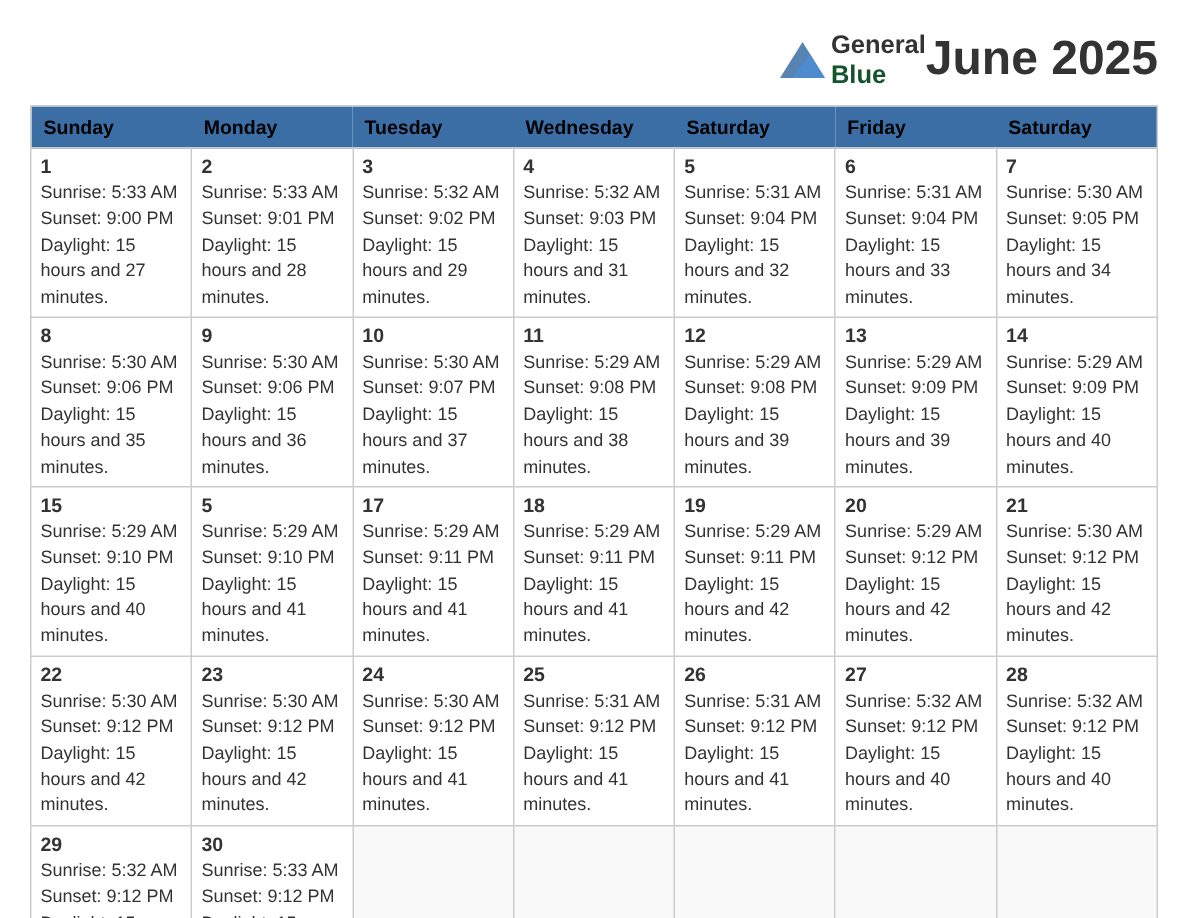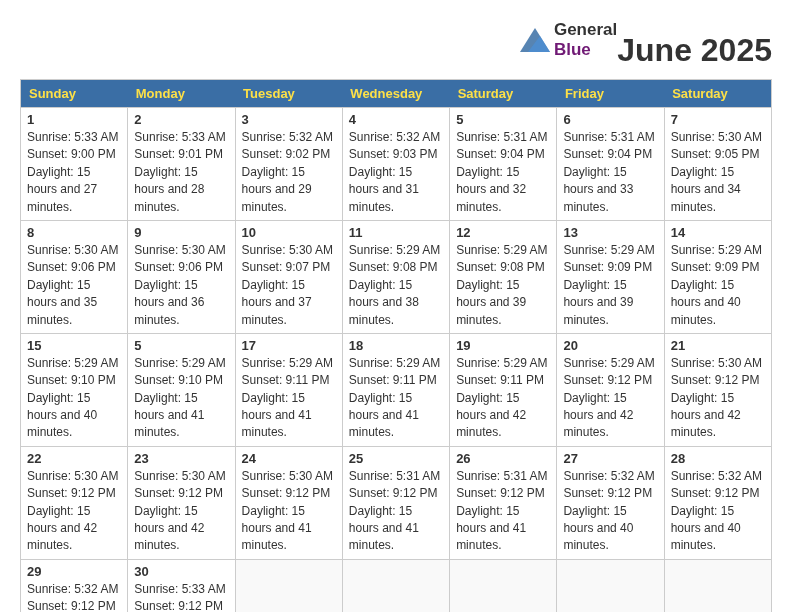--- a/index.html
+++ b/index.html
@@ -25,34 +25,33 @@
       width: 30px;
       height: 24px;
     }
     .title-area {
       text-align: right;
     }
     .calendar-title {
       font-size: 32px;
       font-weight: bold;
       color: #333;
-      margin-top: 12px;
     }
     .calendar-subtitle {
       font-size: 15px;
       color: #555;
     }
     table {
       width: 100%;
       border-collapse: collapse;
       border: 1px solid #ccc;
     }
     .day-header {
       background-color: #3a6ea5;
-      color: #fde047;
+      color: #000000;
       text-align: left;
       padding: 6px 8px;
       font-size: 13px;
       font-weight: bold;
     }
     .day-cell {
       border: 1px solid #ccc;
       vertical-align: top;
       padding: 4px 6px;
       font-size: 10.5px;
@@ -80,21 +79,21 @@
 <body>
 
 <div class="header-area">
   <div class="logo">
     <svg class="logo-icon" viewBox="0 0 30 24" xmlns="http://www.w3.org/2000/svg">
       <polygon points="0,24 15,0 30,24" fill="#3a6ea5" opacity="0.85"></polygon>
       <polygon points="8,24 20,8 30,24" fill="#4a90d9" opacity="0.7"></polygon>
     </svg>
     <div>
       <span style="font-size:17px;font-weight:bold;color:#333;">General</span><br>
-      <span style="font-size:17px;font-weight:bold;color:#701a75;">Blue</span>
+      <span style="font-size:17px;font-weight:bold;color:#14532d;">Blue</span>
     </div>
   </div>
   <div class="title-area">
     <div class="calendar-title">June 2025</div>
   </div>
 </div>
 
 <table>
   <thead>
     <tr>

